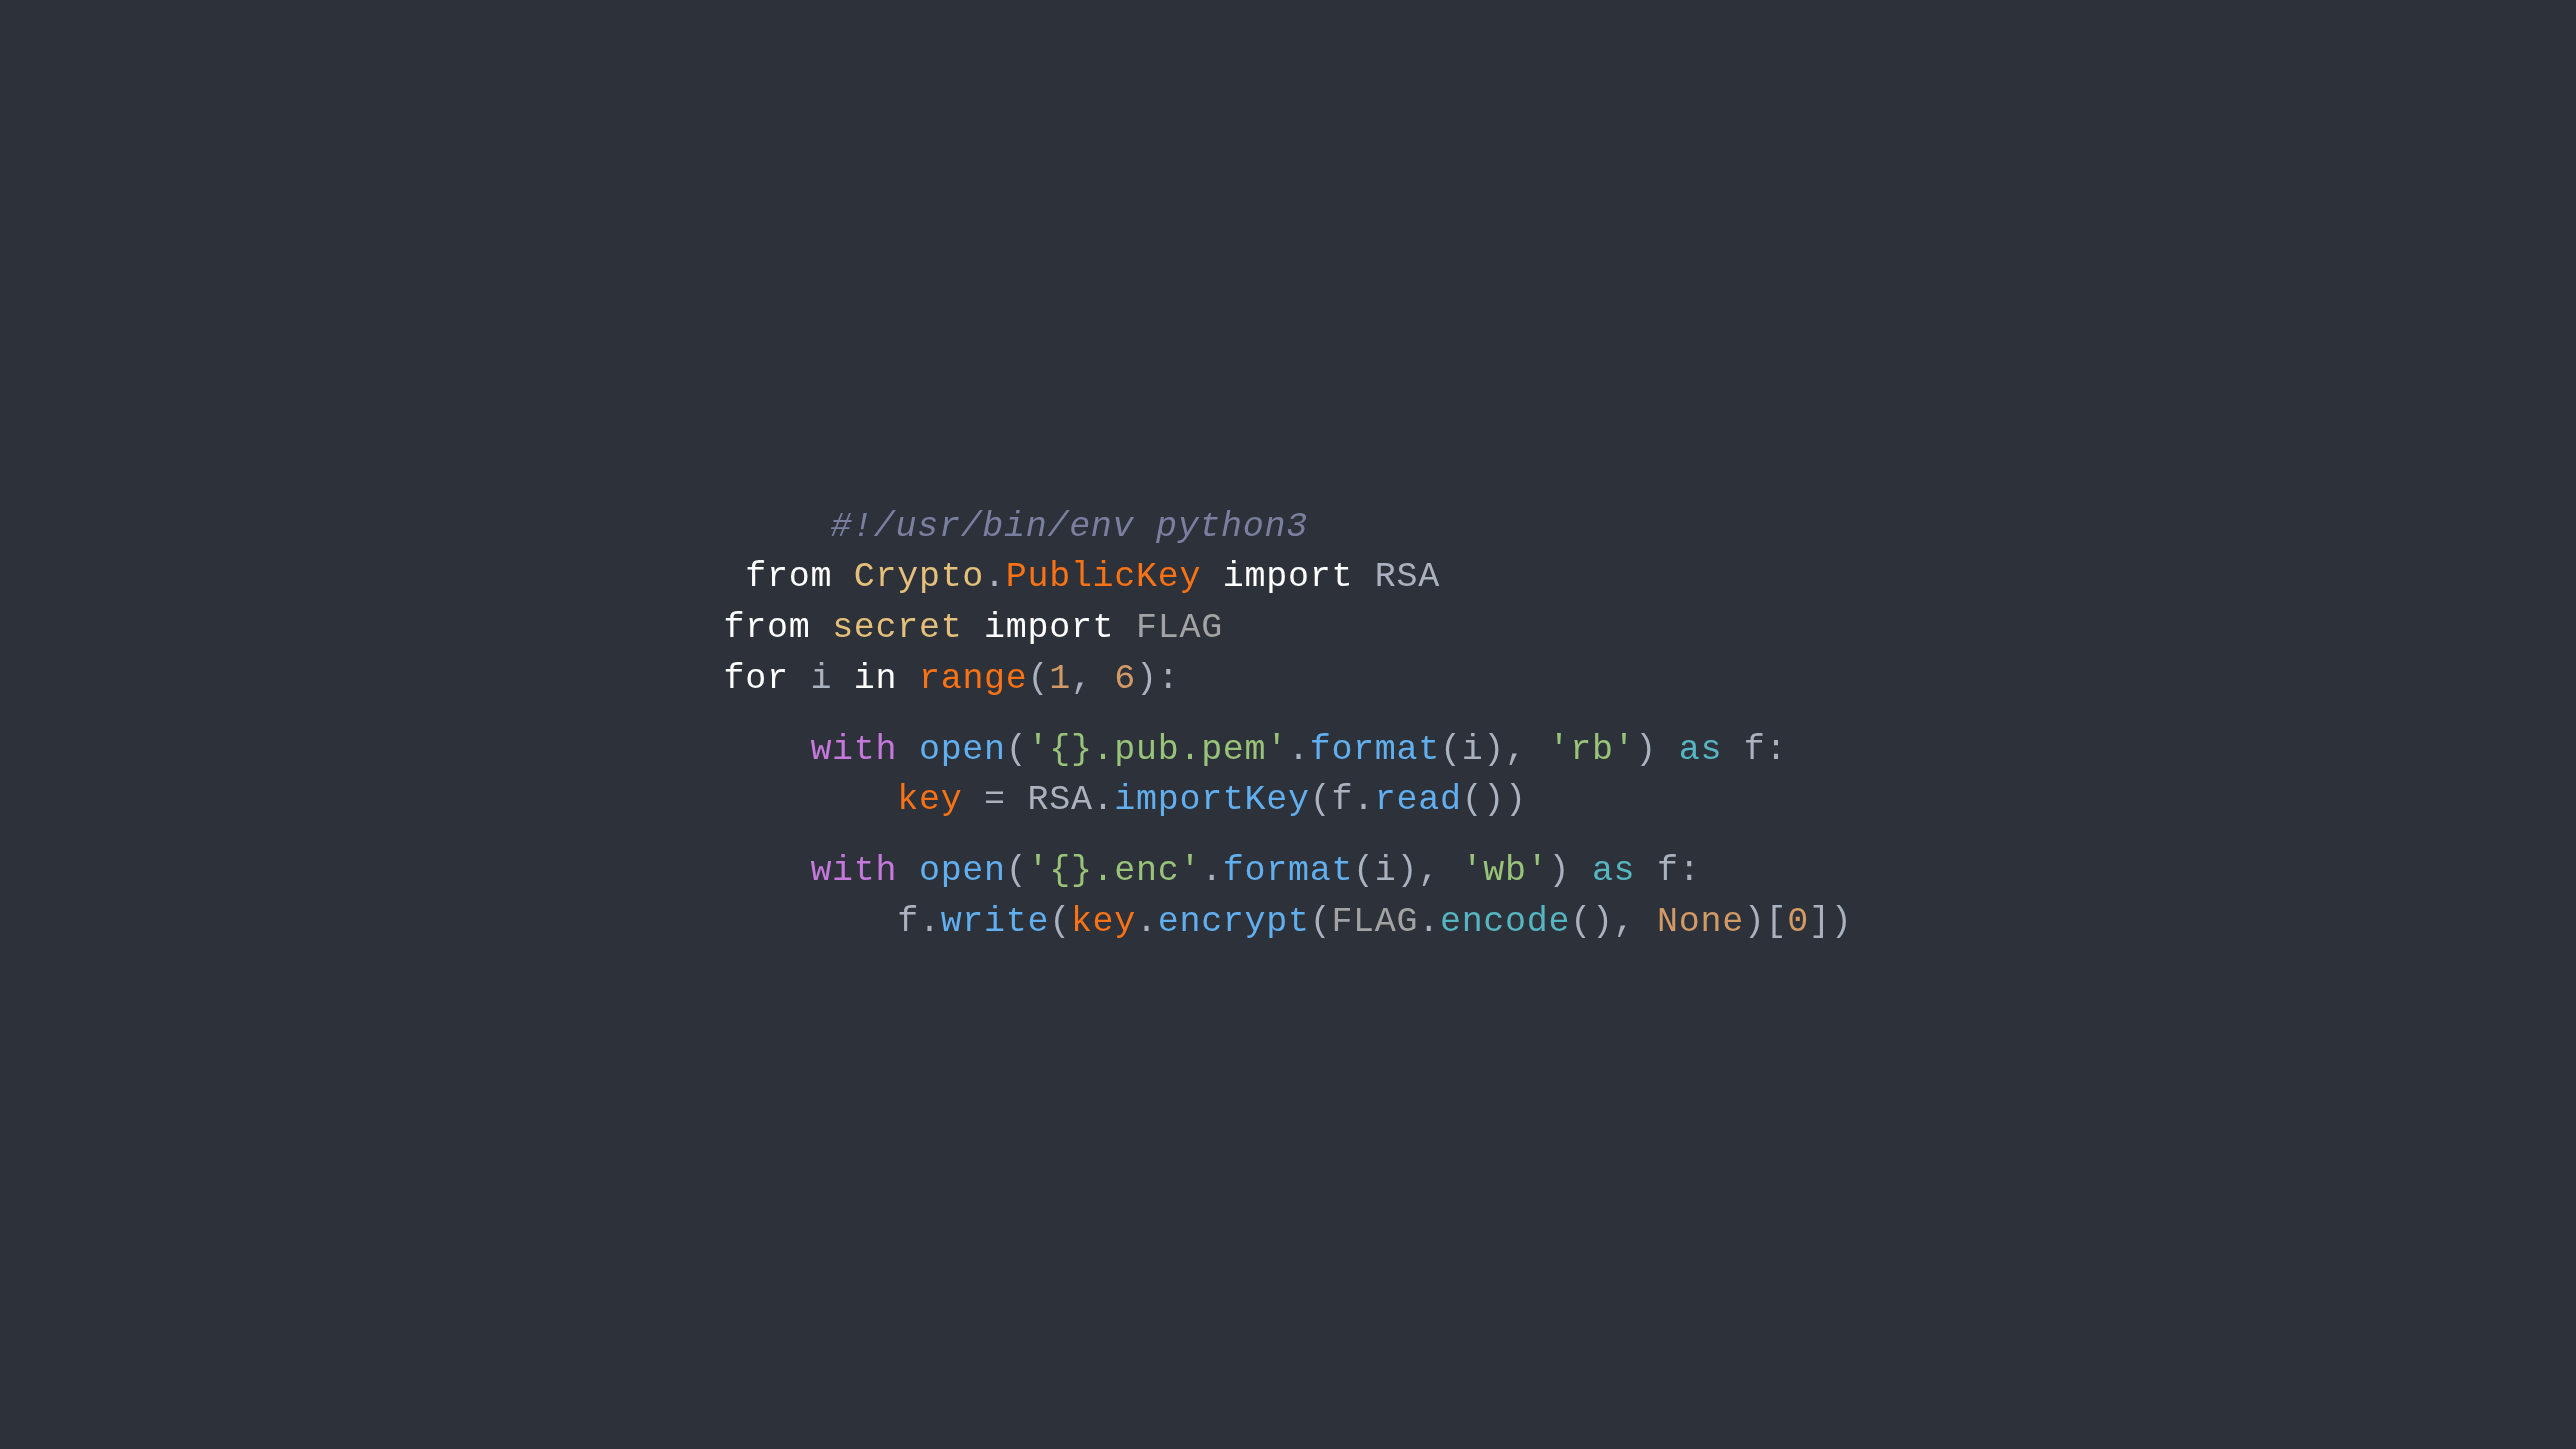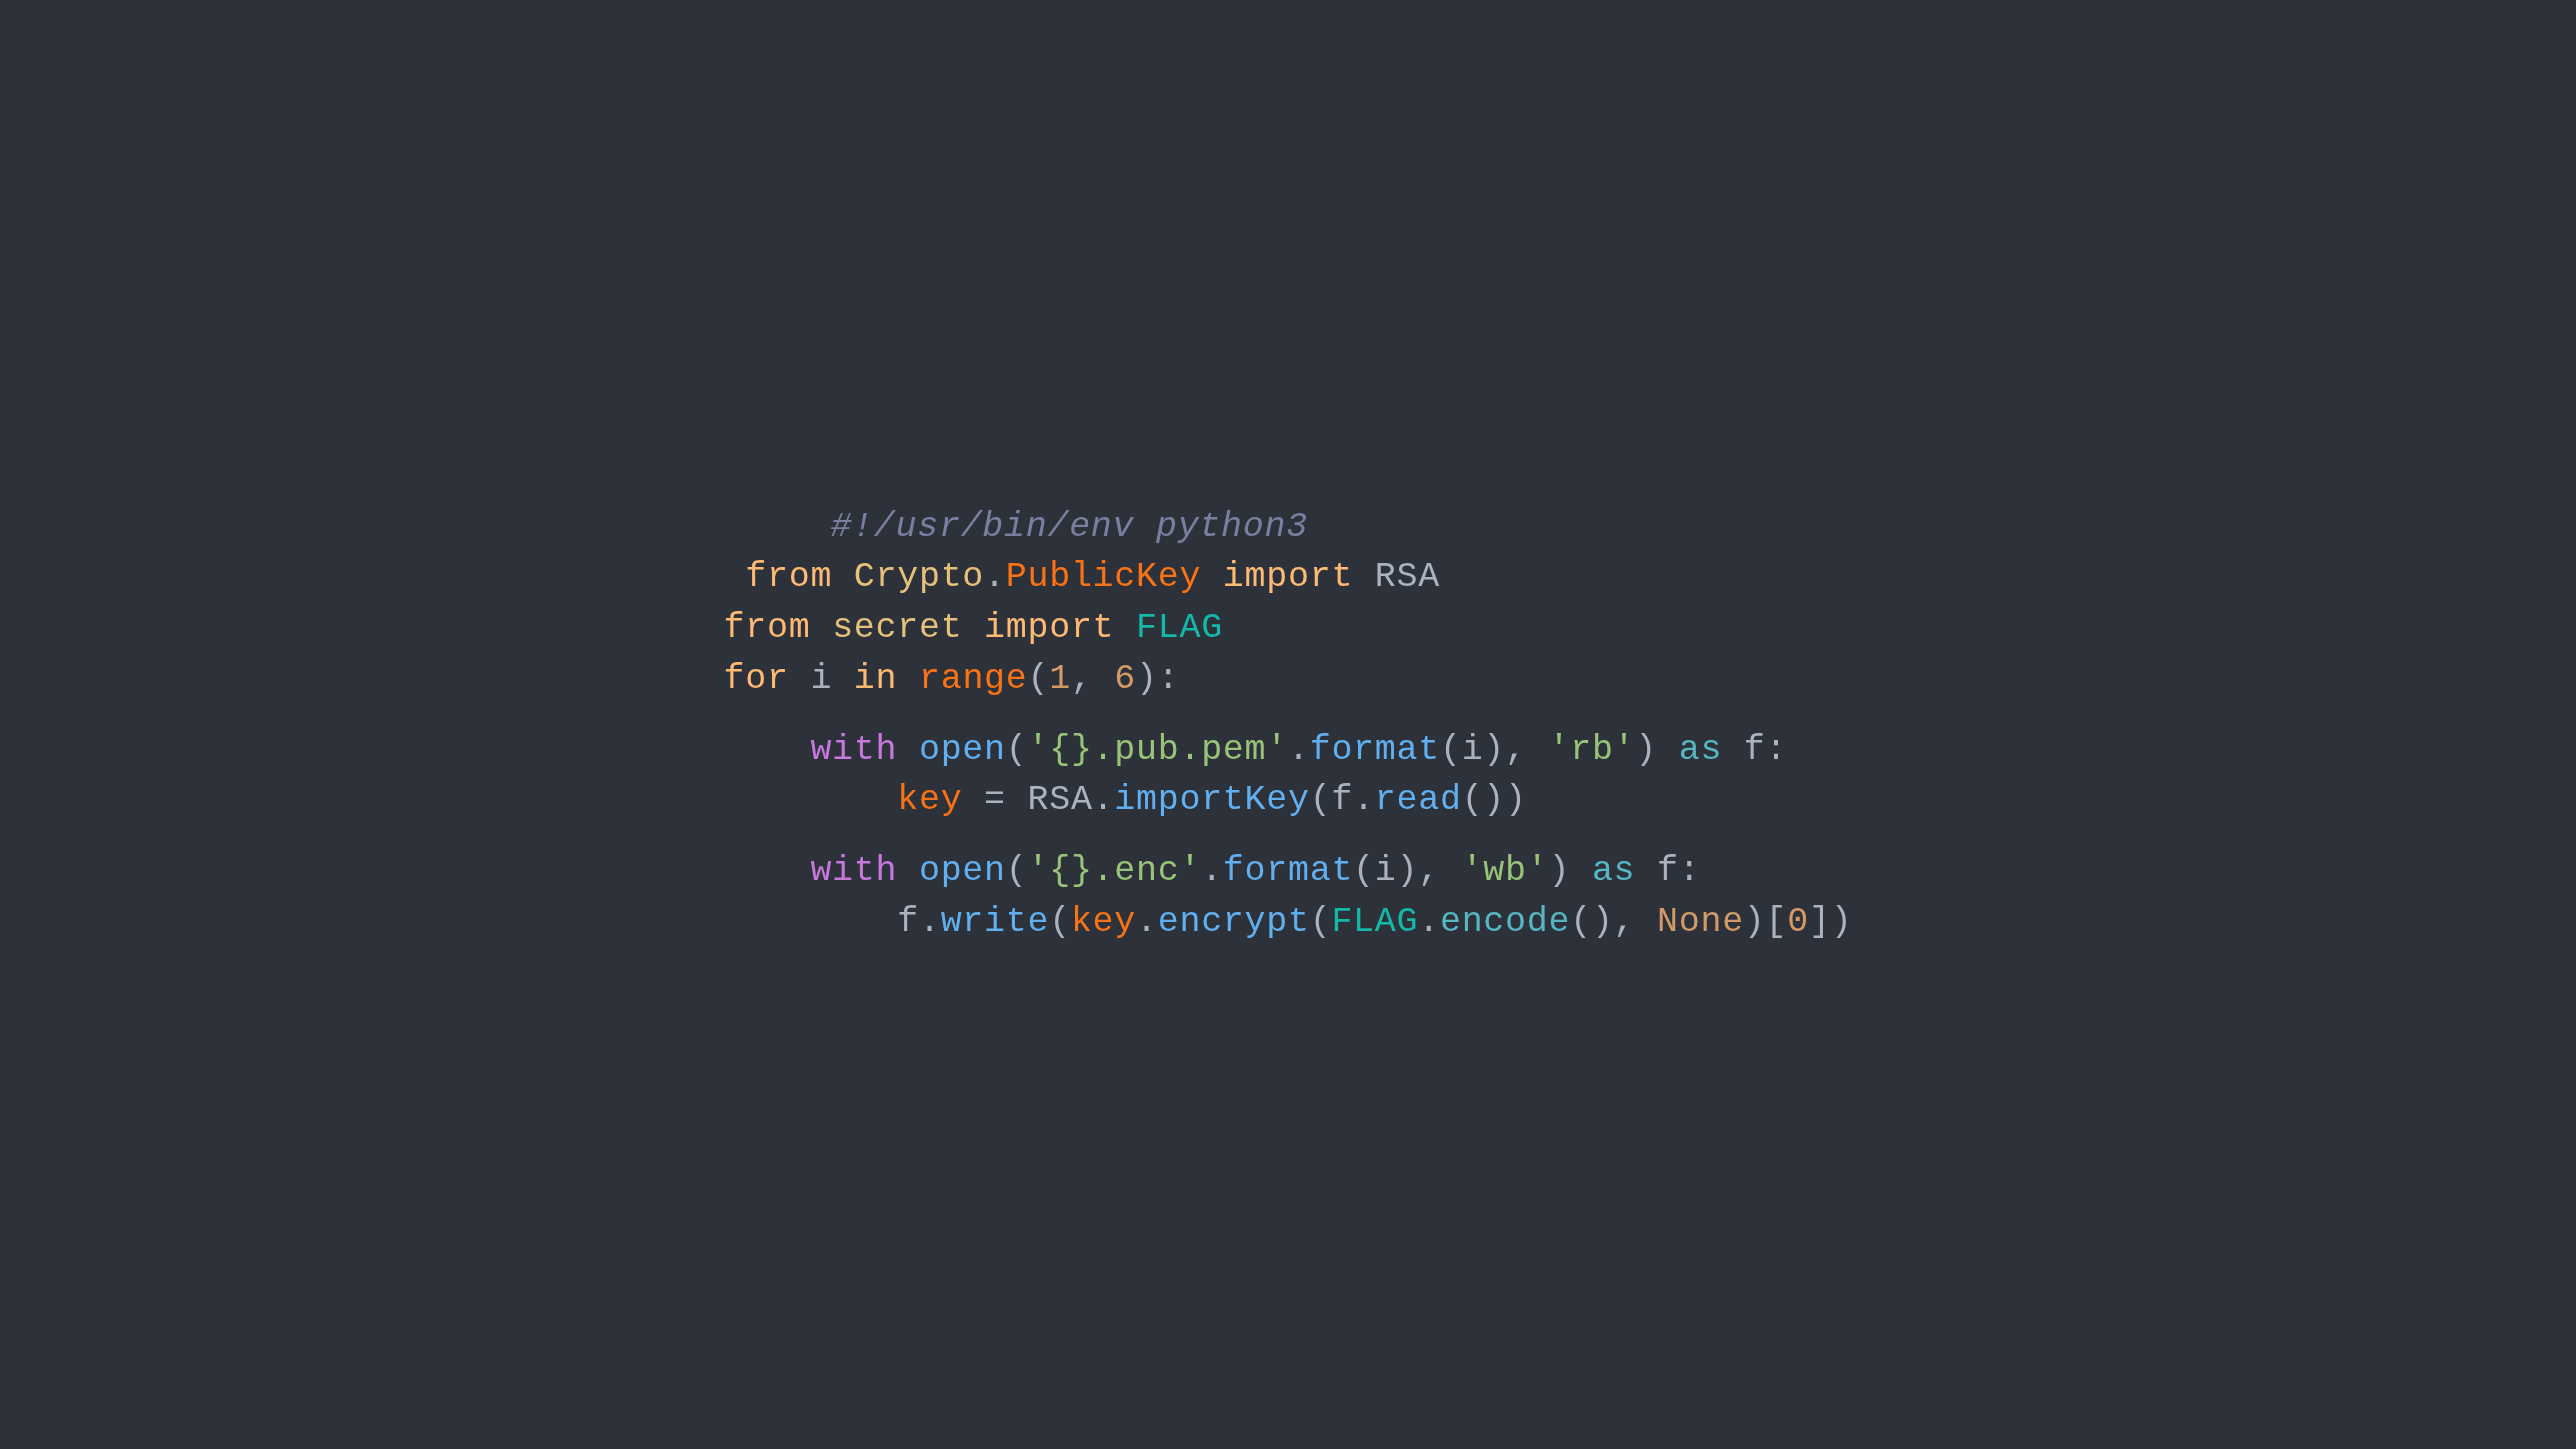--- a/index.html
+++ b/index.html
@@ -28,38 +28,38 @@
     }
 
     .line {
       display: flex;
       flex-direction: row;
       align-items: baseline;
       white-space: pre;
     }
 
     .c-comment    { color: #7a7fa0; font-style: italic; margin-left: 20px; }
-    .c-keyword    { color: #fdba74; } 
+    .c-keyword    { color: #ffffff; } 
     .c-module     { color: #e5c07b; } 
     .c-class      { color: #f97316; } 
     .c-function   { color: #61afef; } 
     .c-string     { color: #98c379; } 
     .c-number     { color: #d19a66; } 
     .c-builtin    { color: #f97316; text-align: center; } 
     .c-var        { color: #abb2bf; } 
     .c-none       { color: #d19a66; } 
     .c-as         { color: #56b6c2; } 
     .c-with       { color: #c678dd; margin-top: 20px; } 
     .c-plain      { color: #abb2bf; }
     .c-format-fn  { color: #61afef; }
     .c-key        { color: #f97316; }
     .c-rsa        { color: #abb2bf; }
     .c-importkey  { color: #61afef; }
     .c-flag-enc   { color: #56b6c2; }
-    .c-flag       { color: #14b8a6; }
+    .c-flag       { color: #a3a3a3; }
   </style>
 </head>
 <body>
 
 <div class="code-block">
 
 <div class="line"><span class="c-plain">    </span><span class="c-comment">#!/usr/bin/env python3</span></div>
     <div class="line"><span class="c-plain"> </span><span class="c-keyword">from</span><span class="c-plain"> </span><span class="c-module">Crypto</span><span class="c-plain">.</span><span class="c-class">PublicKey</span><span class="c-plain"> </span><span class="c-keyword">import</span><span class="c-rsa"> RSA</span></div>
     <div class="line"><span class="c-keyword">from</span><span class="c-plain"> </span><span class="c-module">secret</span><span class="c-plain"> </span><span class="c-keyword">import</span><span class="c-flag"> FLAG</span></div>
     <div class="line"></div>

